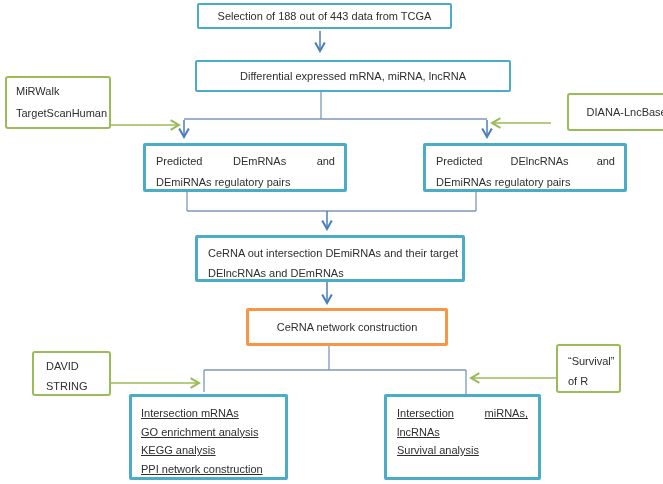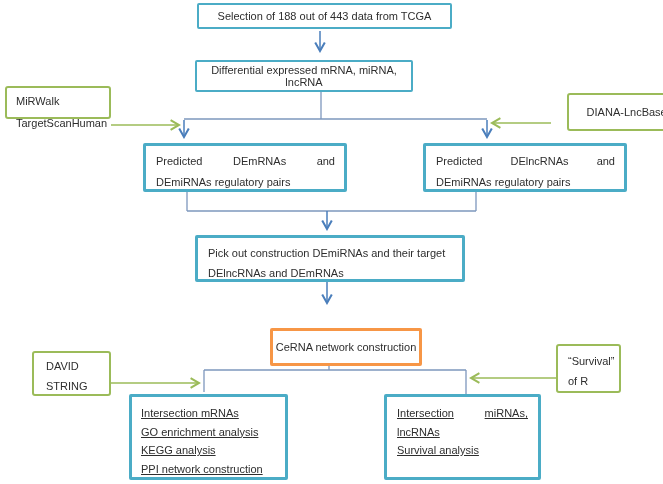--- a/index.html
+++ b/index.html
@@ -71,25 +71,25 @@
       <path d="M551,123 H492" marker-end="url(#ag)"></path>
       <path d="M111,383 H199" marker-end="url(#ag)"></path>
       <path d="M556,378 H471" marker-end="url(#ag)"></path>
     </g>
   </svg>
 
   <div class="box teal center" style="left:197px;top:3px;width:255px;height:26px;">
     <span>Selection of 188 out of 443 data from TCGA</span>
   </div>
 
-  <div class="box teal center" style="left:195px;top:60px;width:218px;height:32px;">
+  <div class="box teal center" style="left:195px;top:60px;width:316px;height:32px;">
     <span>Differential expressed mRNA, miRNA, lncRNA</span>
   </div>
 
-  <div class="box green" style="left:5px;top:86px;width:106px;height:33px;padding:2px 0 0 9px;">
+  <div class="box green" style="left:5px;top:76px;width:106px;height:53px;padding:2px 0 0 9px;">
     <div class="line lh22">MiRWalk</div>
     <div class="line lh22">TargetScanHuman</div>
   </div>
 
   <div class="box green center" style="left:567px;top:93px;width:134px;height:38px;">
     <span>DIANA-LncBase v2</span>
   </div>
 
   <div class="box teal-thick pad" style="left:95px;top:143px;width:204px;height:49px;">
     <div class="jline">
@@ -103,25 +103,25 @@
   <div class="box teal-thick pad" style="left:375px;top:143px;width:204px;height:49px;">
     <div class="jline">
       <span>Predicted</span>
       <span>DElncRNAs</span>
       <span>and</span>
     </div>
     <div class="line">DEmiRNAs regulatory pairs</div>
   </div>
 
   <div class="box teal-thick" style="left:195px;top:235px;width:270px;height:47px;padding:5px 4px 0 10px;">
-    <div class="line lh20">Pick out construction DEmiRNAs and their target</div>
+    <div class="line lh20">CeRNA out intersection DEmiRNAs and their target</div>
     <div class="line lh20">DElncRNAs and DEmRNAs</div>
   </div>
 
-  <div class="box orange center" style="left:246px;top:328px;width:152px;height:38px;margin-left:24px;">
+  <div class="box orange center" style="left:246px;top:308px;width:202px;height:38px;">
     <span>CeRNA network construction</span>
   </div>
 
   <div class="box green" style="left:32px;top:351px;width:79px;height:45px;padding:3px 8px 0 12px;">
     <div class="line lh20">DAVID</div>
     <div class="line lh20">STRING</div>
   </div>
 
   <div class="box green" style="left:556px;top:344px;width:65px;height:49px;padding:5px 0 0 10px;">
     <div class="line lh20">“Survival”</div>

